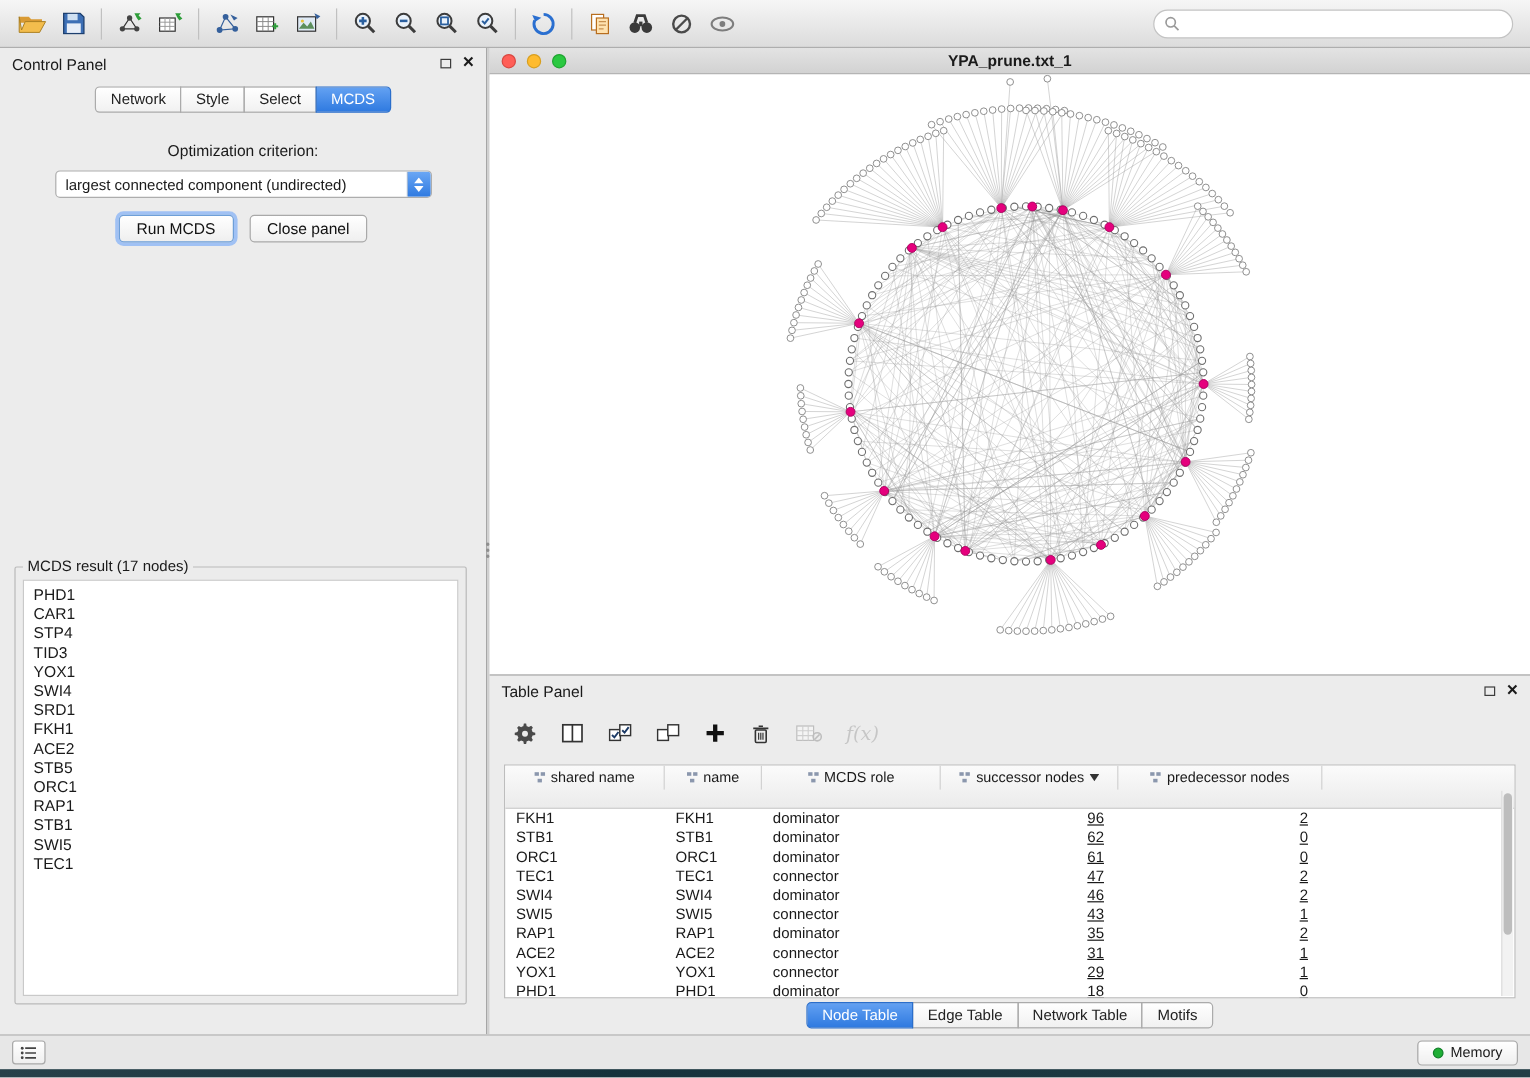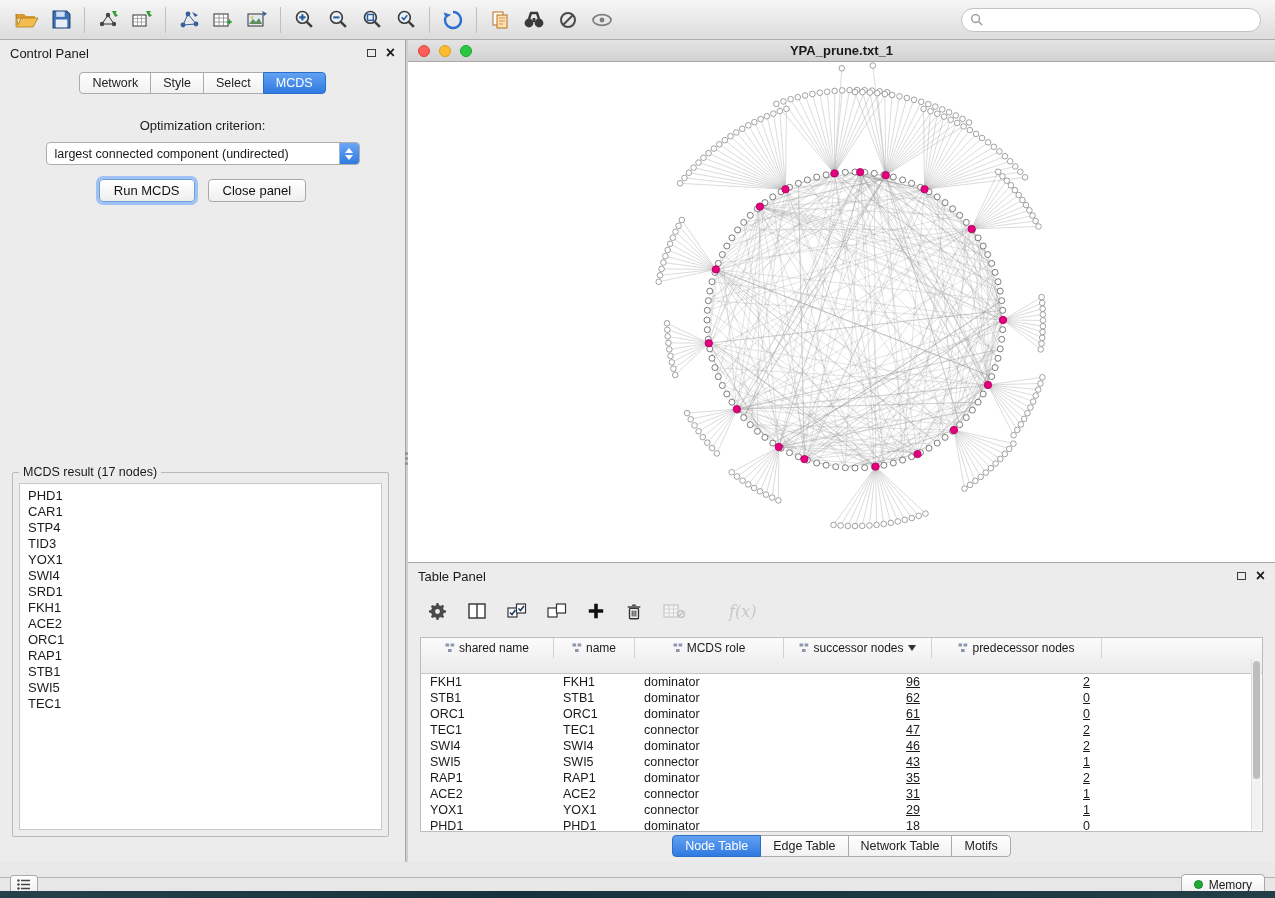--- a/index.html
+++ b/index.html
@@ -61,35 +61,35 @@
   .light { width:12px; height:12px; border-radius:50%; }
   .net-canvas { position:absolute; left:408px; top:62px; right:0; height:500px; background:#fff; }
   .net-canvas svg { display:block; }
 
   
   .table-panel { position:absolute; left:408px; top:562px; right:0; bottom:36px; background:#ececec; border-top:1px solid #a8a8a8; }
   .tp-toolbar { position:absolute; top:28px; left:10px; right:10px; height:40px;
     display:flex; align-items:center; gap:20px; padding:0 10px; }
   .tpbtn { display:flex; align-items:center; justify-content:center; }
   .tpbtn.disabled { opacity:.45; }
-  .fx { font-family:"DejaVu Serif", serif; font-style:italic; font-size:16px; color:#9a9a9a;margin-left:24px; }
+  .fx { font-family:"DejaVu Serif", serif; font-style:italic; font-size:16px; color:#9a9a9a; }
   .twrap { position:absolute; top:74px; left:12px; right:12px; bottom:30px; background:#fff; border:1px solid #bdbdbd; overflow:hidden; }
   .thead, .trow { display:grid; grid-template-columns:133px 81px 149px 148px 170px 1fr; }
   .thead { height:36px; background:linear-gradient(#fbfbfb,#ebebeb); border-bottom:1px solid #c6c6c6; }
   .thcell { display:flex; align-items:center; justify-content:center; gap:4px; font-size:12px;
     border-right:1px solid #d2d2d2; height:20px; white-space:nowrap; overflow:hidden; }
   .trow { height:16px; align-items:center; }
   .tcell { font-size:12.5px; padding-left:9px; white-space:nowrap; overflow:hidden; }
   .tcell.num { text-align:right; padding-right:12px;text-decoration:underline; }
   .tscroll { position:absolute; top:21px; right:1px; bottom:1px; width:10px; background:#f2f2f2; border-left:1px solid #ddd; }
   .tthumb { position:absolute; top:2px; left:1px; width:7px; height:118px; background:#bdbdbd; border-radius:4px; }
   .tp-tabs { position:absolute; bottom:5px; left:0; right:0; display:flex; justify-content:center; }
 
   
-  .statusbar { position:absolute; left:0; right:0; bottom:7px; height:14px; background:#e7e7e7;
+  .statusbar { position:absolute; left:0; right:0; bottom:7px; height:29px; background:#e7e7e7;
     border-top:1px solid #b3b3b3; display:flex; align-items:center; padding:0 10px; }
   .menu-btn { width:28px; height:20px; border:1px solid #a9a9a9; border-radius:3px;
     background:linear-gradient(#fff,#efefef); display:flex; align-items:center; justify-content:center; }
   .mem-btn { margin-left:auto; height:21px; border:1px solid #a9a9a9; border-radius:4px;
     background:linear-gradient(#fff,#efefef); display:flex; align-items:center; gap:6px; padding:0 12px; font-size:12px; }
   .mem-dot { width:9px; height:9px; border-radius:50%; background:#1fae35; border:1px solid #12802a; }
   .bottom-strip { position:absolute; left:0; right:0; bottom:0; height:7px;
     background:linear-gradient(90deg,#27414a,#16323c 40%,#223e46); }
 </style>
 </head>
@@ -258,20 +258,21 @@
     <div class="mcds-inner" id="mcds-list">
         <div class="mcds-item">PHD1</div>
         <div class="mcds-item">CAR1</div>
         <div class="mcds-item">STP4</div>
         <div class="mcds-item">TID3</div>
         <div class="mcds-item">YOX1</div>
         <div class="mcds-item">SWI4</div>
         <div class="mcds-item">SRD1</div>
         <div class="mcds-item">FKH1</div>
         <div class="mcds-item">ACE2</div>
+        <div class="mcds-item">STB5</div>
         <div class="mcds-item">ORC1</div>
         <div class="mcds-item">RAP1</div>
         <div class="mcds-item">STB1</div>
         <div class="mcds-item">SWI5</div>
         <div class="mcds-item">TEC1</div>
       </div>
   </fieldset>
 </div>
 
 <div class="vsplit"></div>

